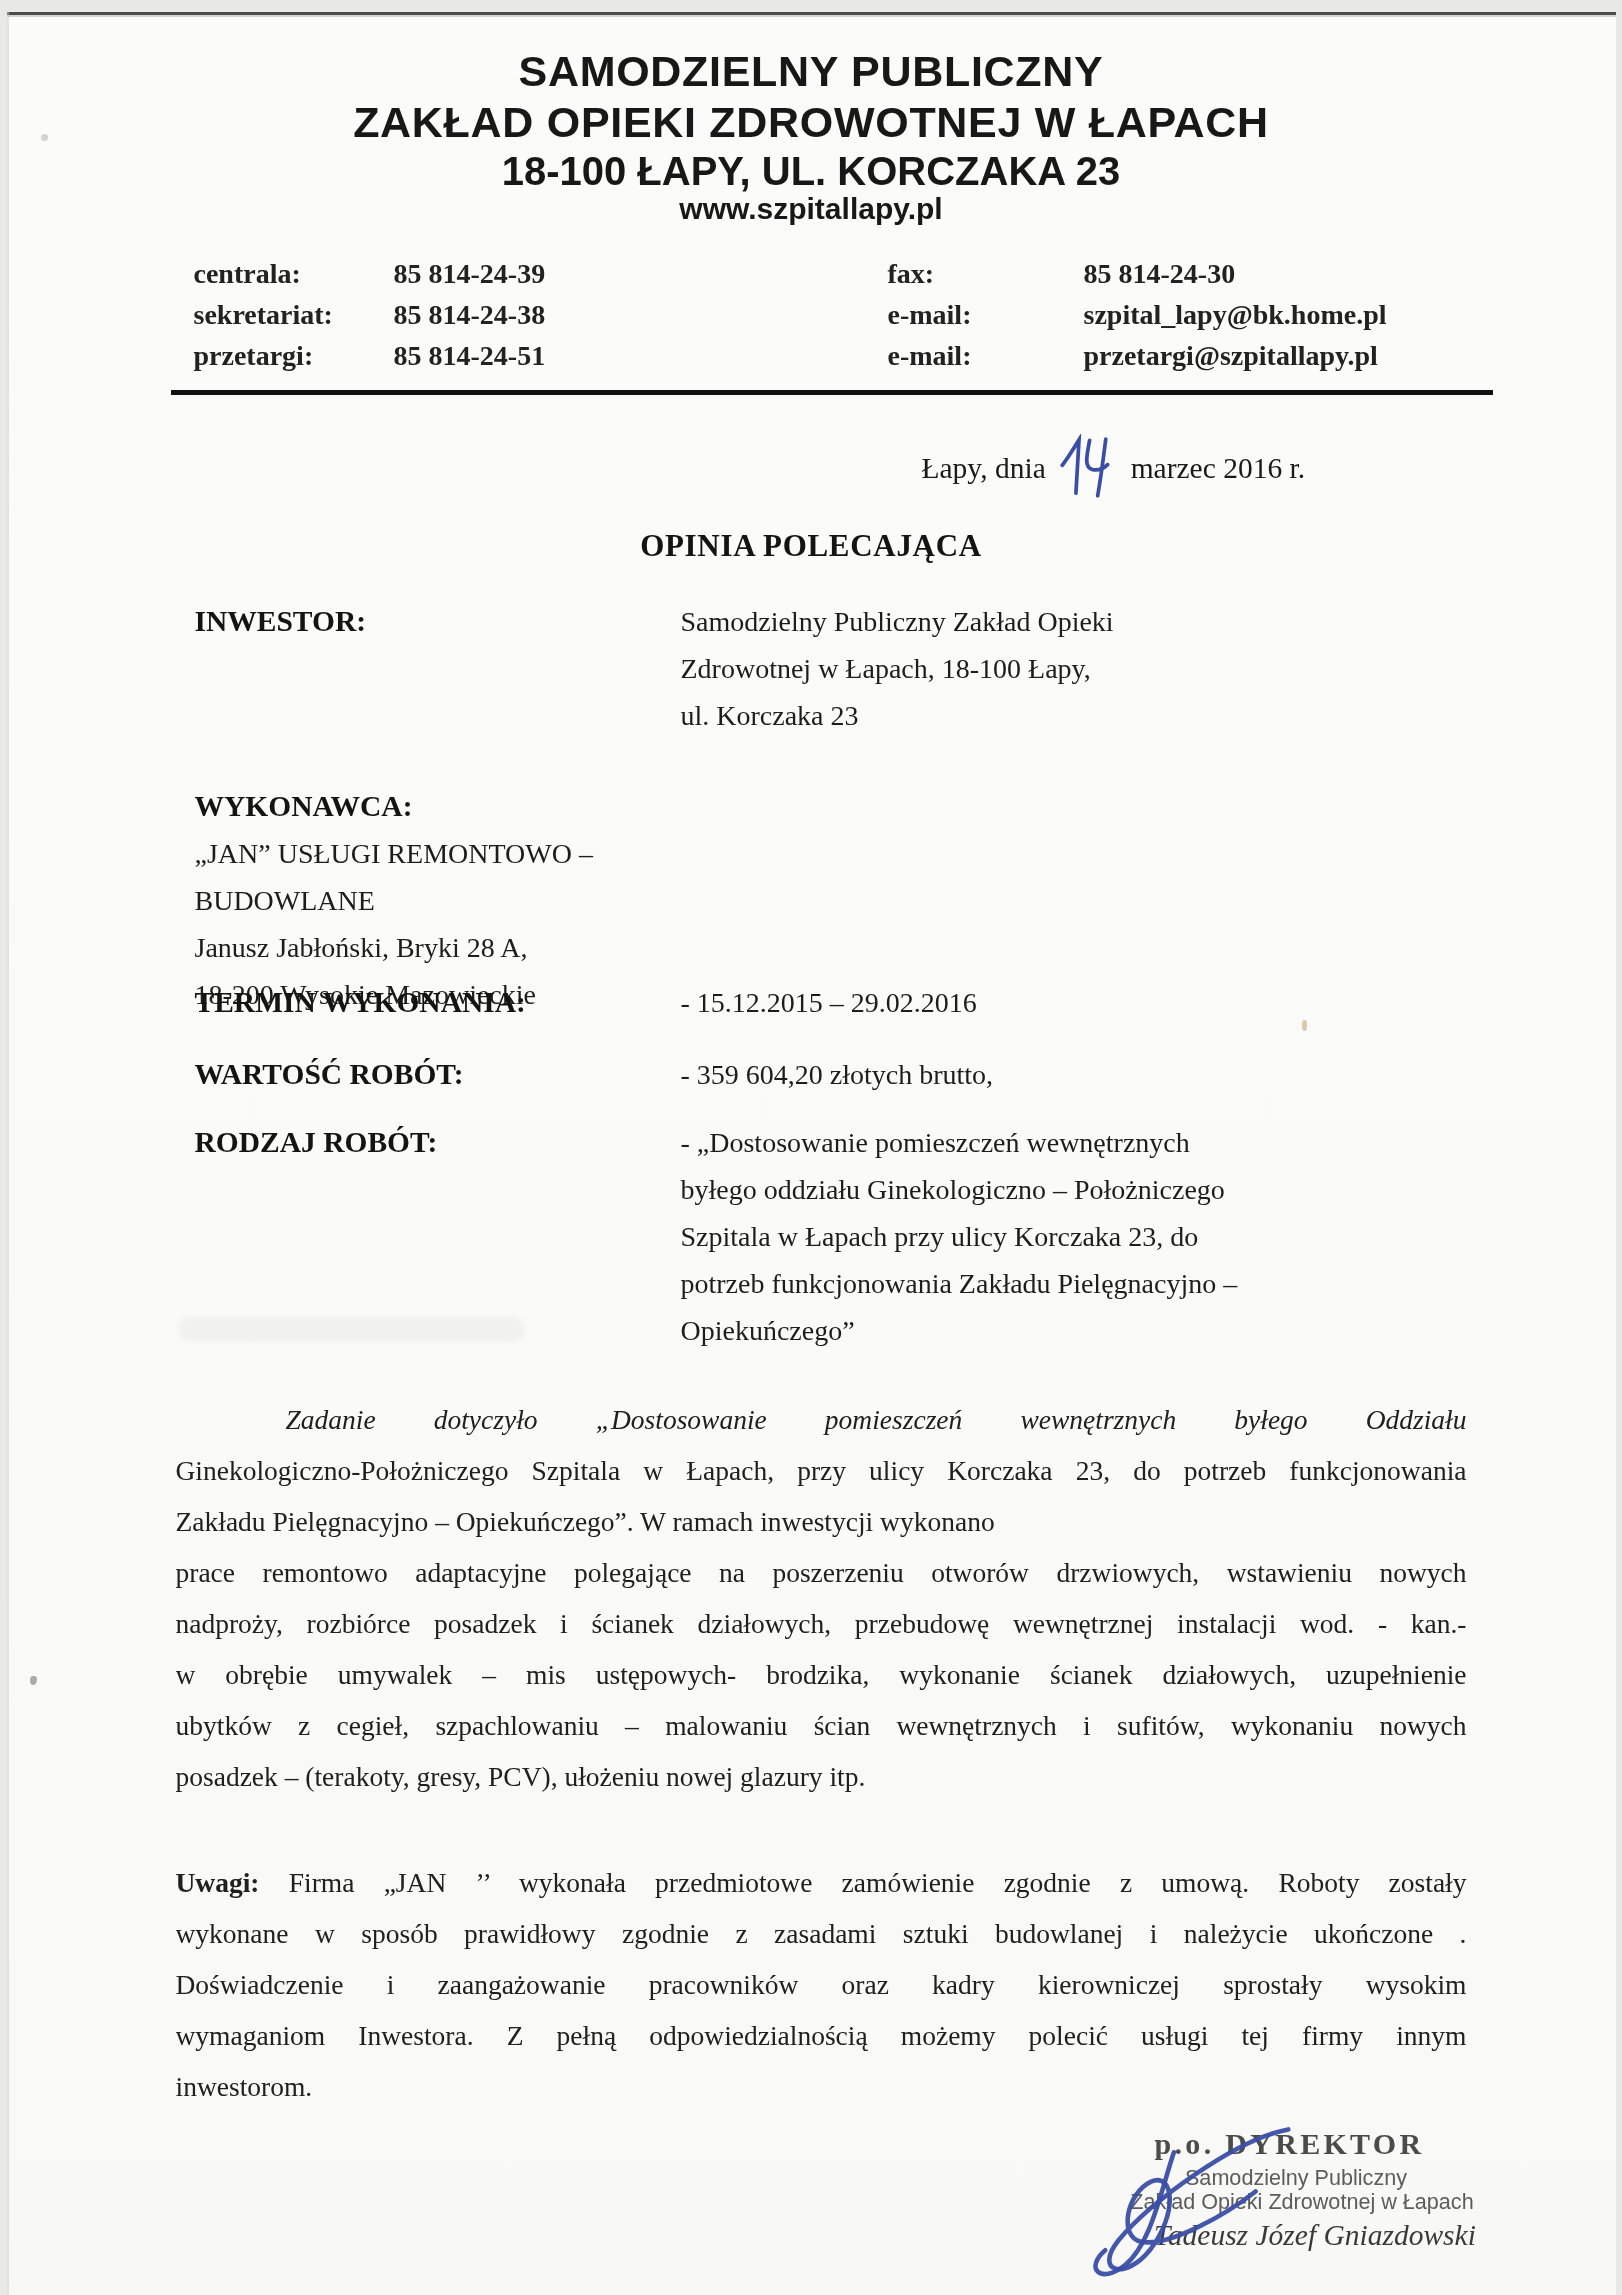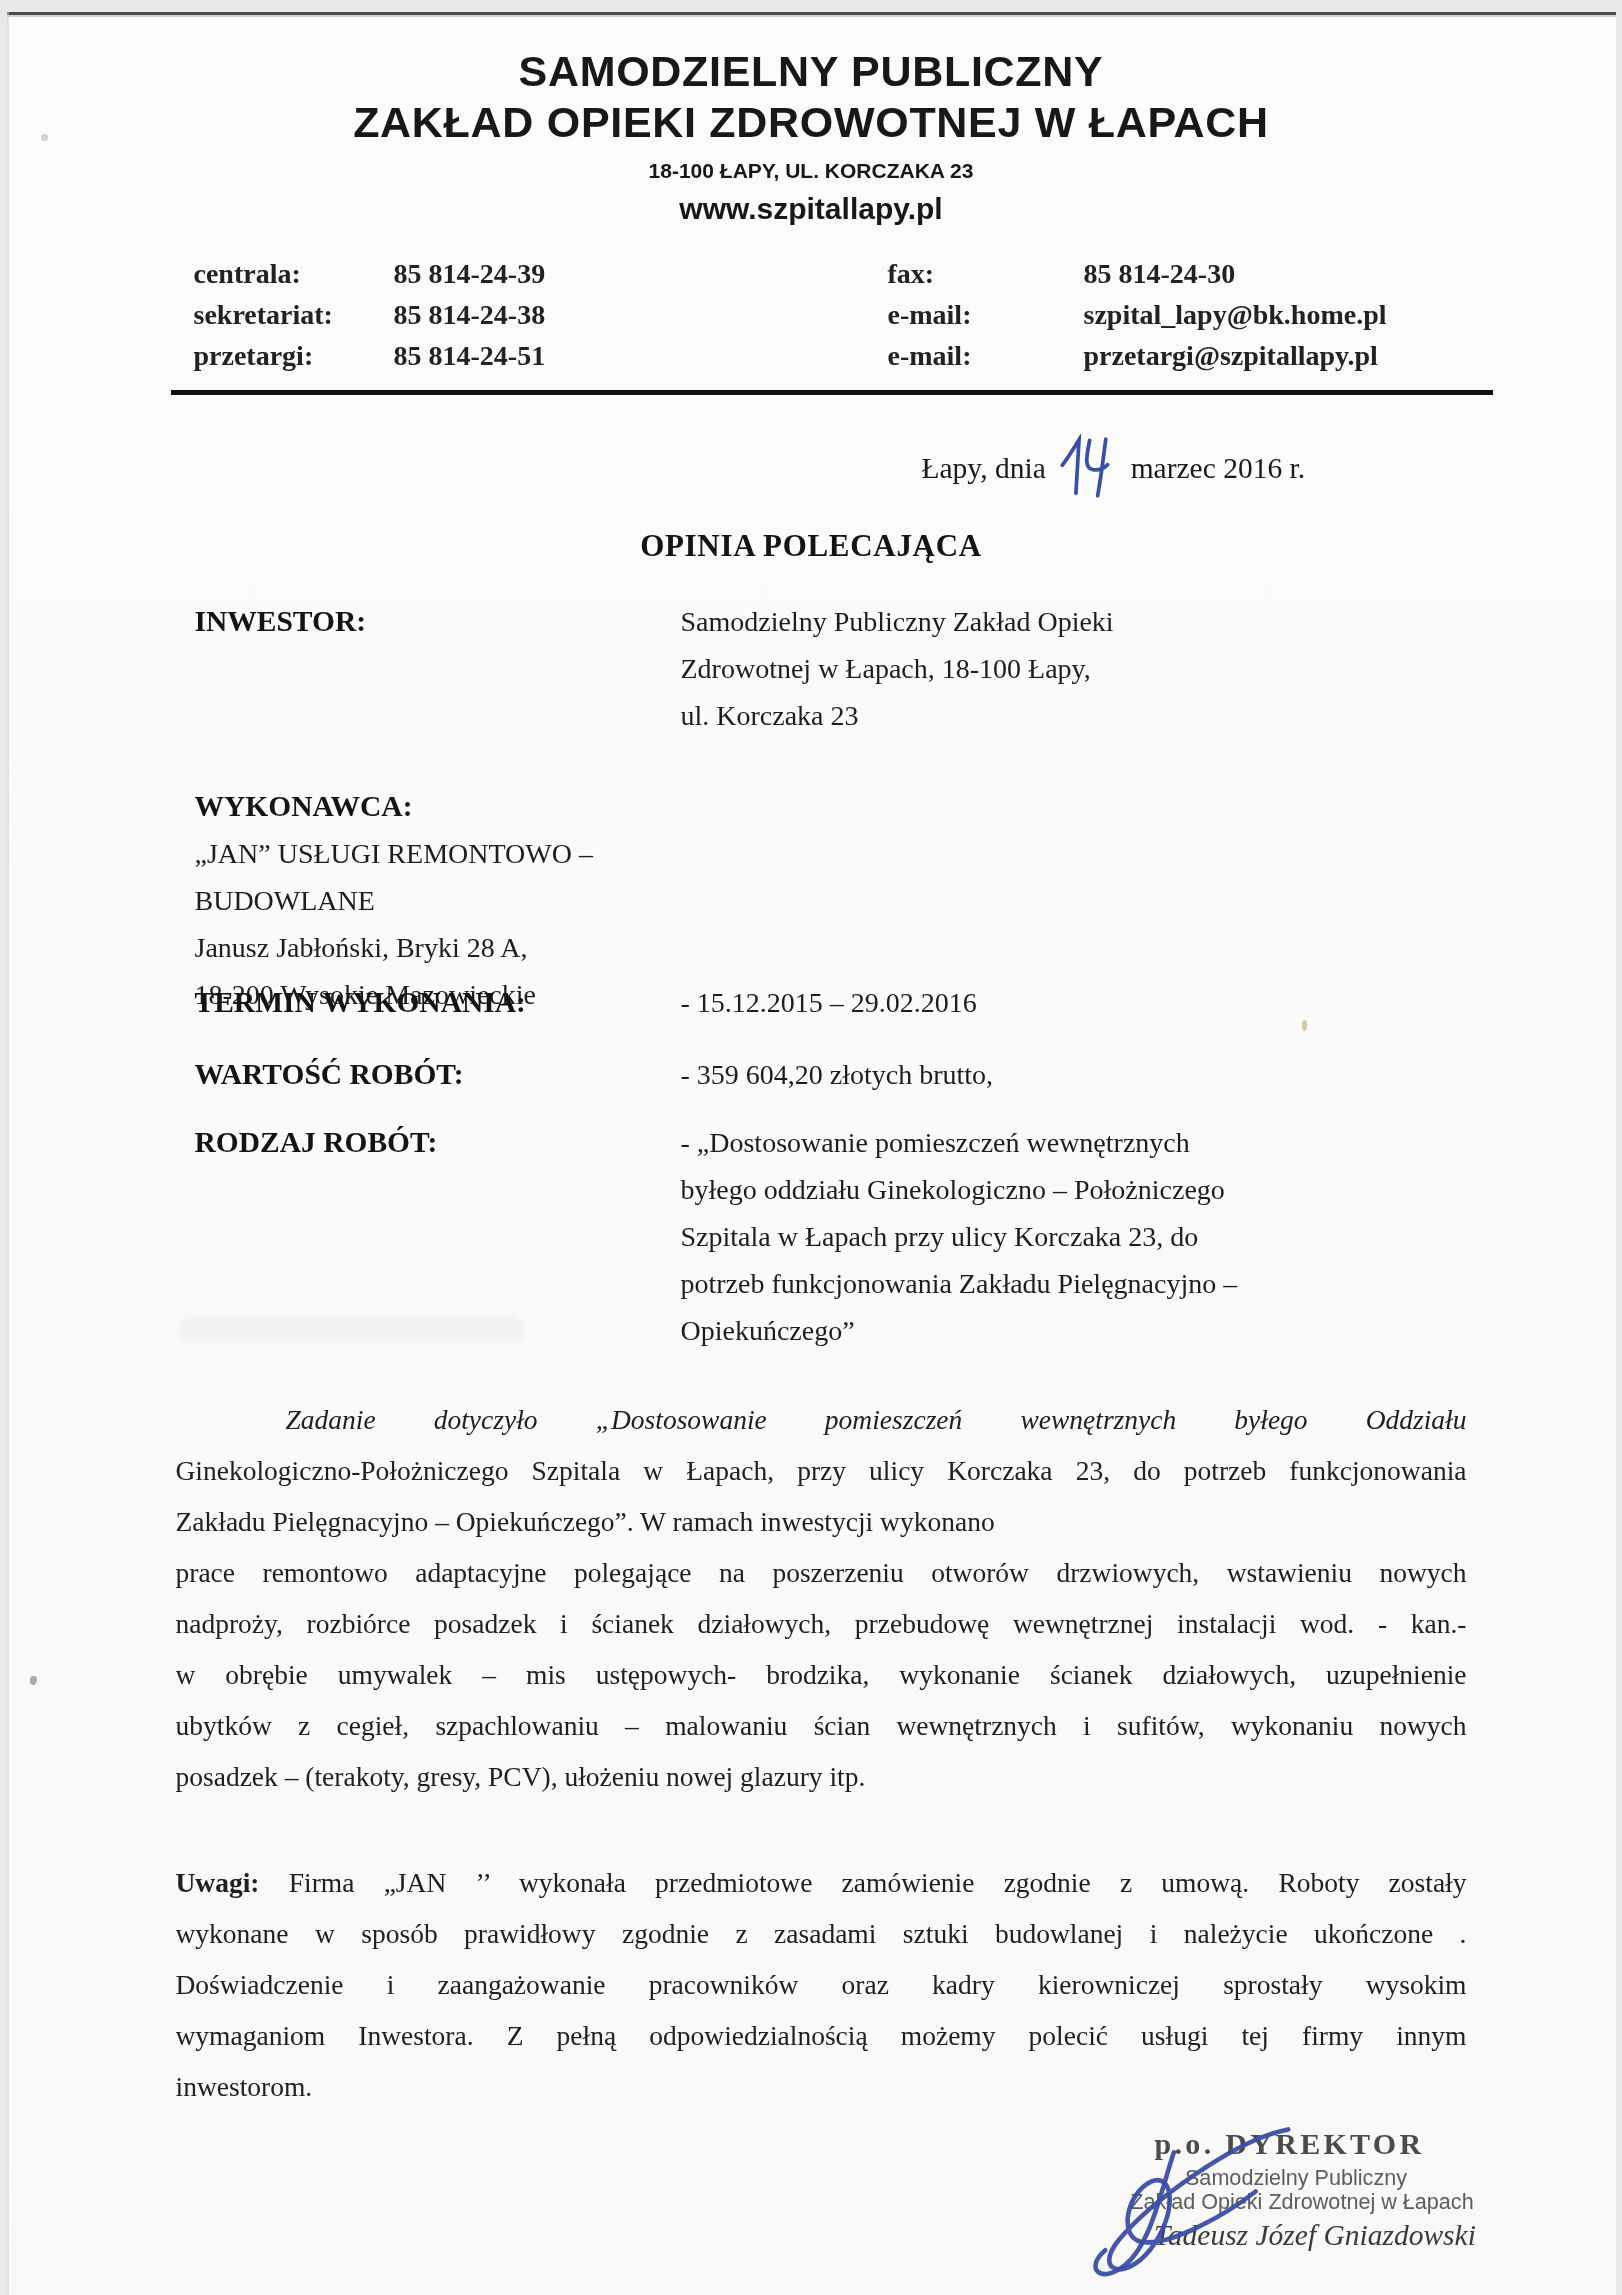--- a/index.html
+++ b/index.html
@@ -13,21 +13,21 @@
     overflow:hidden;
   }
   .scan-edge-top{position:absolute;top:0;left:0;right:0;height:3.3px;background:#2e2e2e;opacity:.85;}
   .scan-edge-top2{position:absolute;top:3.3px;left:0;right:0;height:2px;background:#9a9a98;opacity:.4;}
   .scan-edge-left{position:absolute;top:0;left:0;bottom:0;width:2px;background:#c9c9c6;opacity:.5;}
 
   
   .letterhead{position:absolute;top:34px;left:0;width:100%;text-align:center;
     font-family:"Liberation Sans", sans-serif;font-weight:bold;color:#181818;}
   .lh-org{font-size:43px;line-height:51px;letter-spacing:0.7px;}
-  .lh-addr{font-size:21px;line-height:38px;margin-top:3.9px;}
+  .lh-addr{font-size:40px;line-height:38px;margin-top:3.9px;}
   .lh-web{font-size:30px;line-height:35px;margin-top:1.3px;}
 
   
   .contacts{position:absolute;top:241px;left:187px;right:151px;
     font-weight:bold;font-size:28px;line-height:41px;color:#222;}
   .contact-row{display:flex;}
   .c-label-l{width:200px;}
   .c-value-l{width:353px;}
   .c-spacer{width:141px;}
   .c-label-r{width:196px;}

